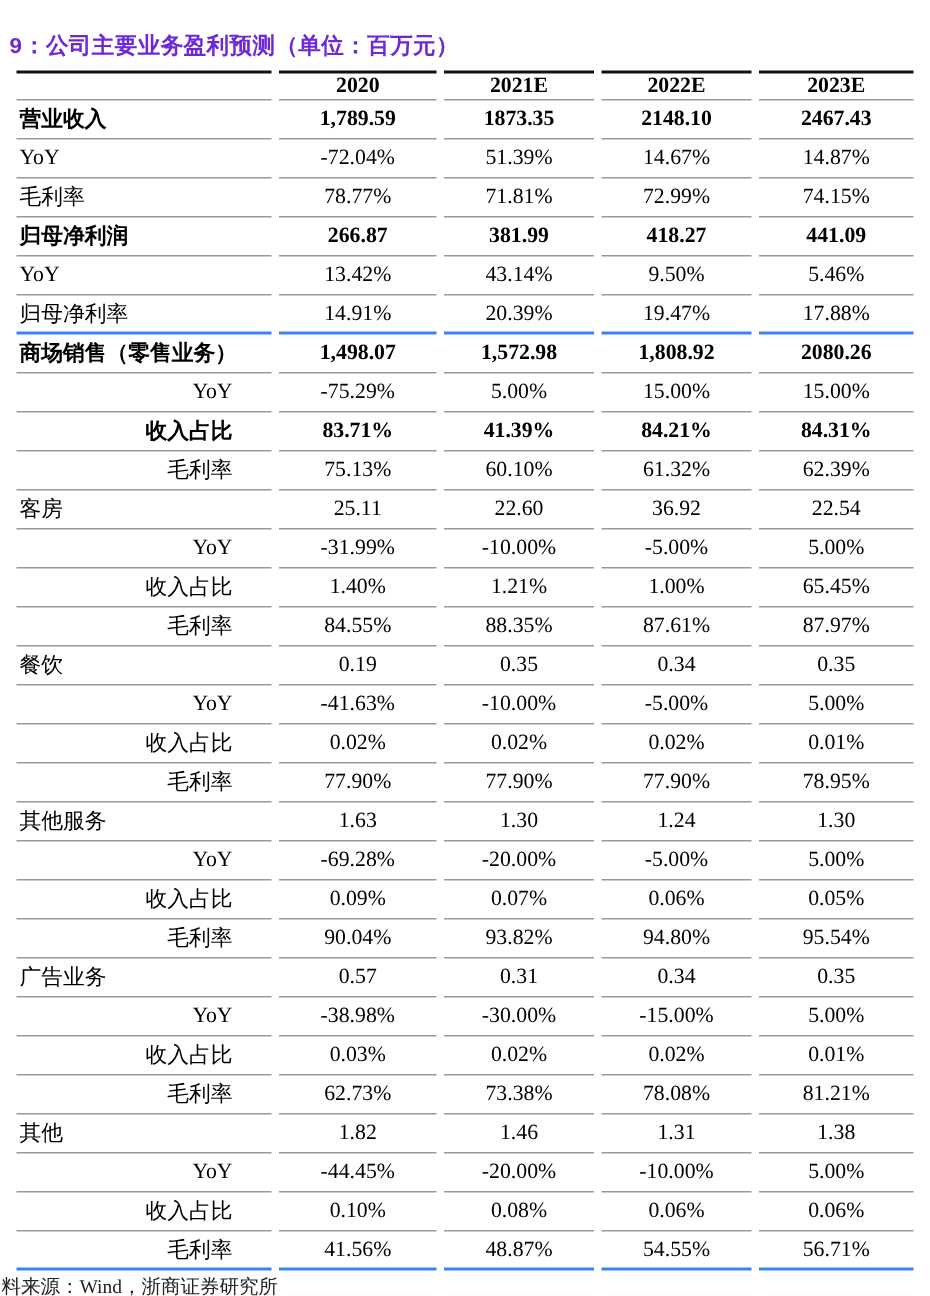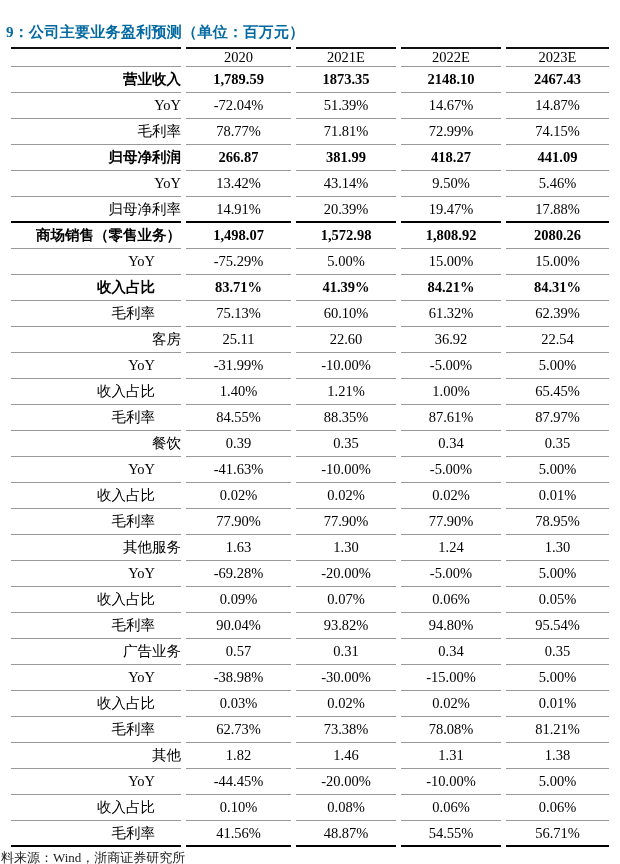--- a/index.html
+++ b/index.html
@@ -10,25 +10,25 @@
     font-family:"Liberation Serif","DejaVu Serif",serif;
     color:#000;
   }
   .page {
     position:relative;
     width:620px; height:864px;
     padding:22px 6px 0 6px;
     overflow:hidden;
   }
   .fig-title {
-    font-family:Liberation Serif, serif;
+    font-family:Liberation Mono, monospace;
     font-weight:bold;
     font-size:15px;
     line-height:20px;
-    color:#0369a1;
+    color:#6d28d9;
     letter-spacing:0.3px;
     white-space:nowrap;
   }
   table.fin {
     border-collapse:separate;
     border-spacing:5px 0;
     table-layout:fixed;
     width:608px;
     margin-top:5px;
   }
@@ -36,35 +36,35 @@
     padding:0;
     height:26px;
     font-size:14.5px;
     vertical-align:middle;
     border-bottom:1px solid #999999;
     overflow:hidden;
     white-space:nowrap;
   }
   .fin thead th {
     height:16px;
-    font-weight:normal;
+    font-weight:bold;
     text-align:center;
     border-top:2.5px solid #111111;
   }
   .fin td.label {
-    text-align:right;
+    text-align:left;
     padding-left:2px;
   }
   .fin tr.r td.label {
     text-align:right;
     padding-right:26px;
   }
   .fin td.val { text-align:center; }
   .fin tr.bold td { font-weight:bold; }
-  .fin tr.thickb th, .fin tr.thickb td { border-bottom:2px solid #000000; }
+  .fin tr.thickb th, .fin tr.thickb td { border-bottom:2px solid #3b82f6; }
   .footer-src {
     margin-top:3px;
     margin-left:-5px;
     font-size:13px;
     line-height:16px;
     color:#222;
     white-space:nowrap;
   }
 </style>
 </head>
@@ -187,21 +187,21 @@
         </tr>
         <tr class="r">
           <td class="label">毛利率</td>
           <td class="val">84.55%</td>
           <td class="val">88.35%</td>
           <td class="val">87.61%</td>
           <td class="val">87.97%</td>
         </tr>
         <tr>
           <td class="label">餐饮</td>
-          <td class="val">0.39</td>
+          <td class="val">0.19</td>
           <td class="val">0.35</td>
           <td class="val">0.34</td>
           <td class="val">0.35</td>
         </tr>
         <tr class="r">
           <td class="label">YoY</td>
           <td class="val">-41.63%</td>
           <td class="val">-10.00%</td>
           <td class="val">-5.00%</td>
           <td class="val">5.00%</td>

